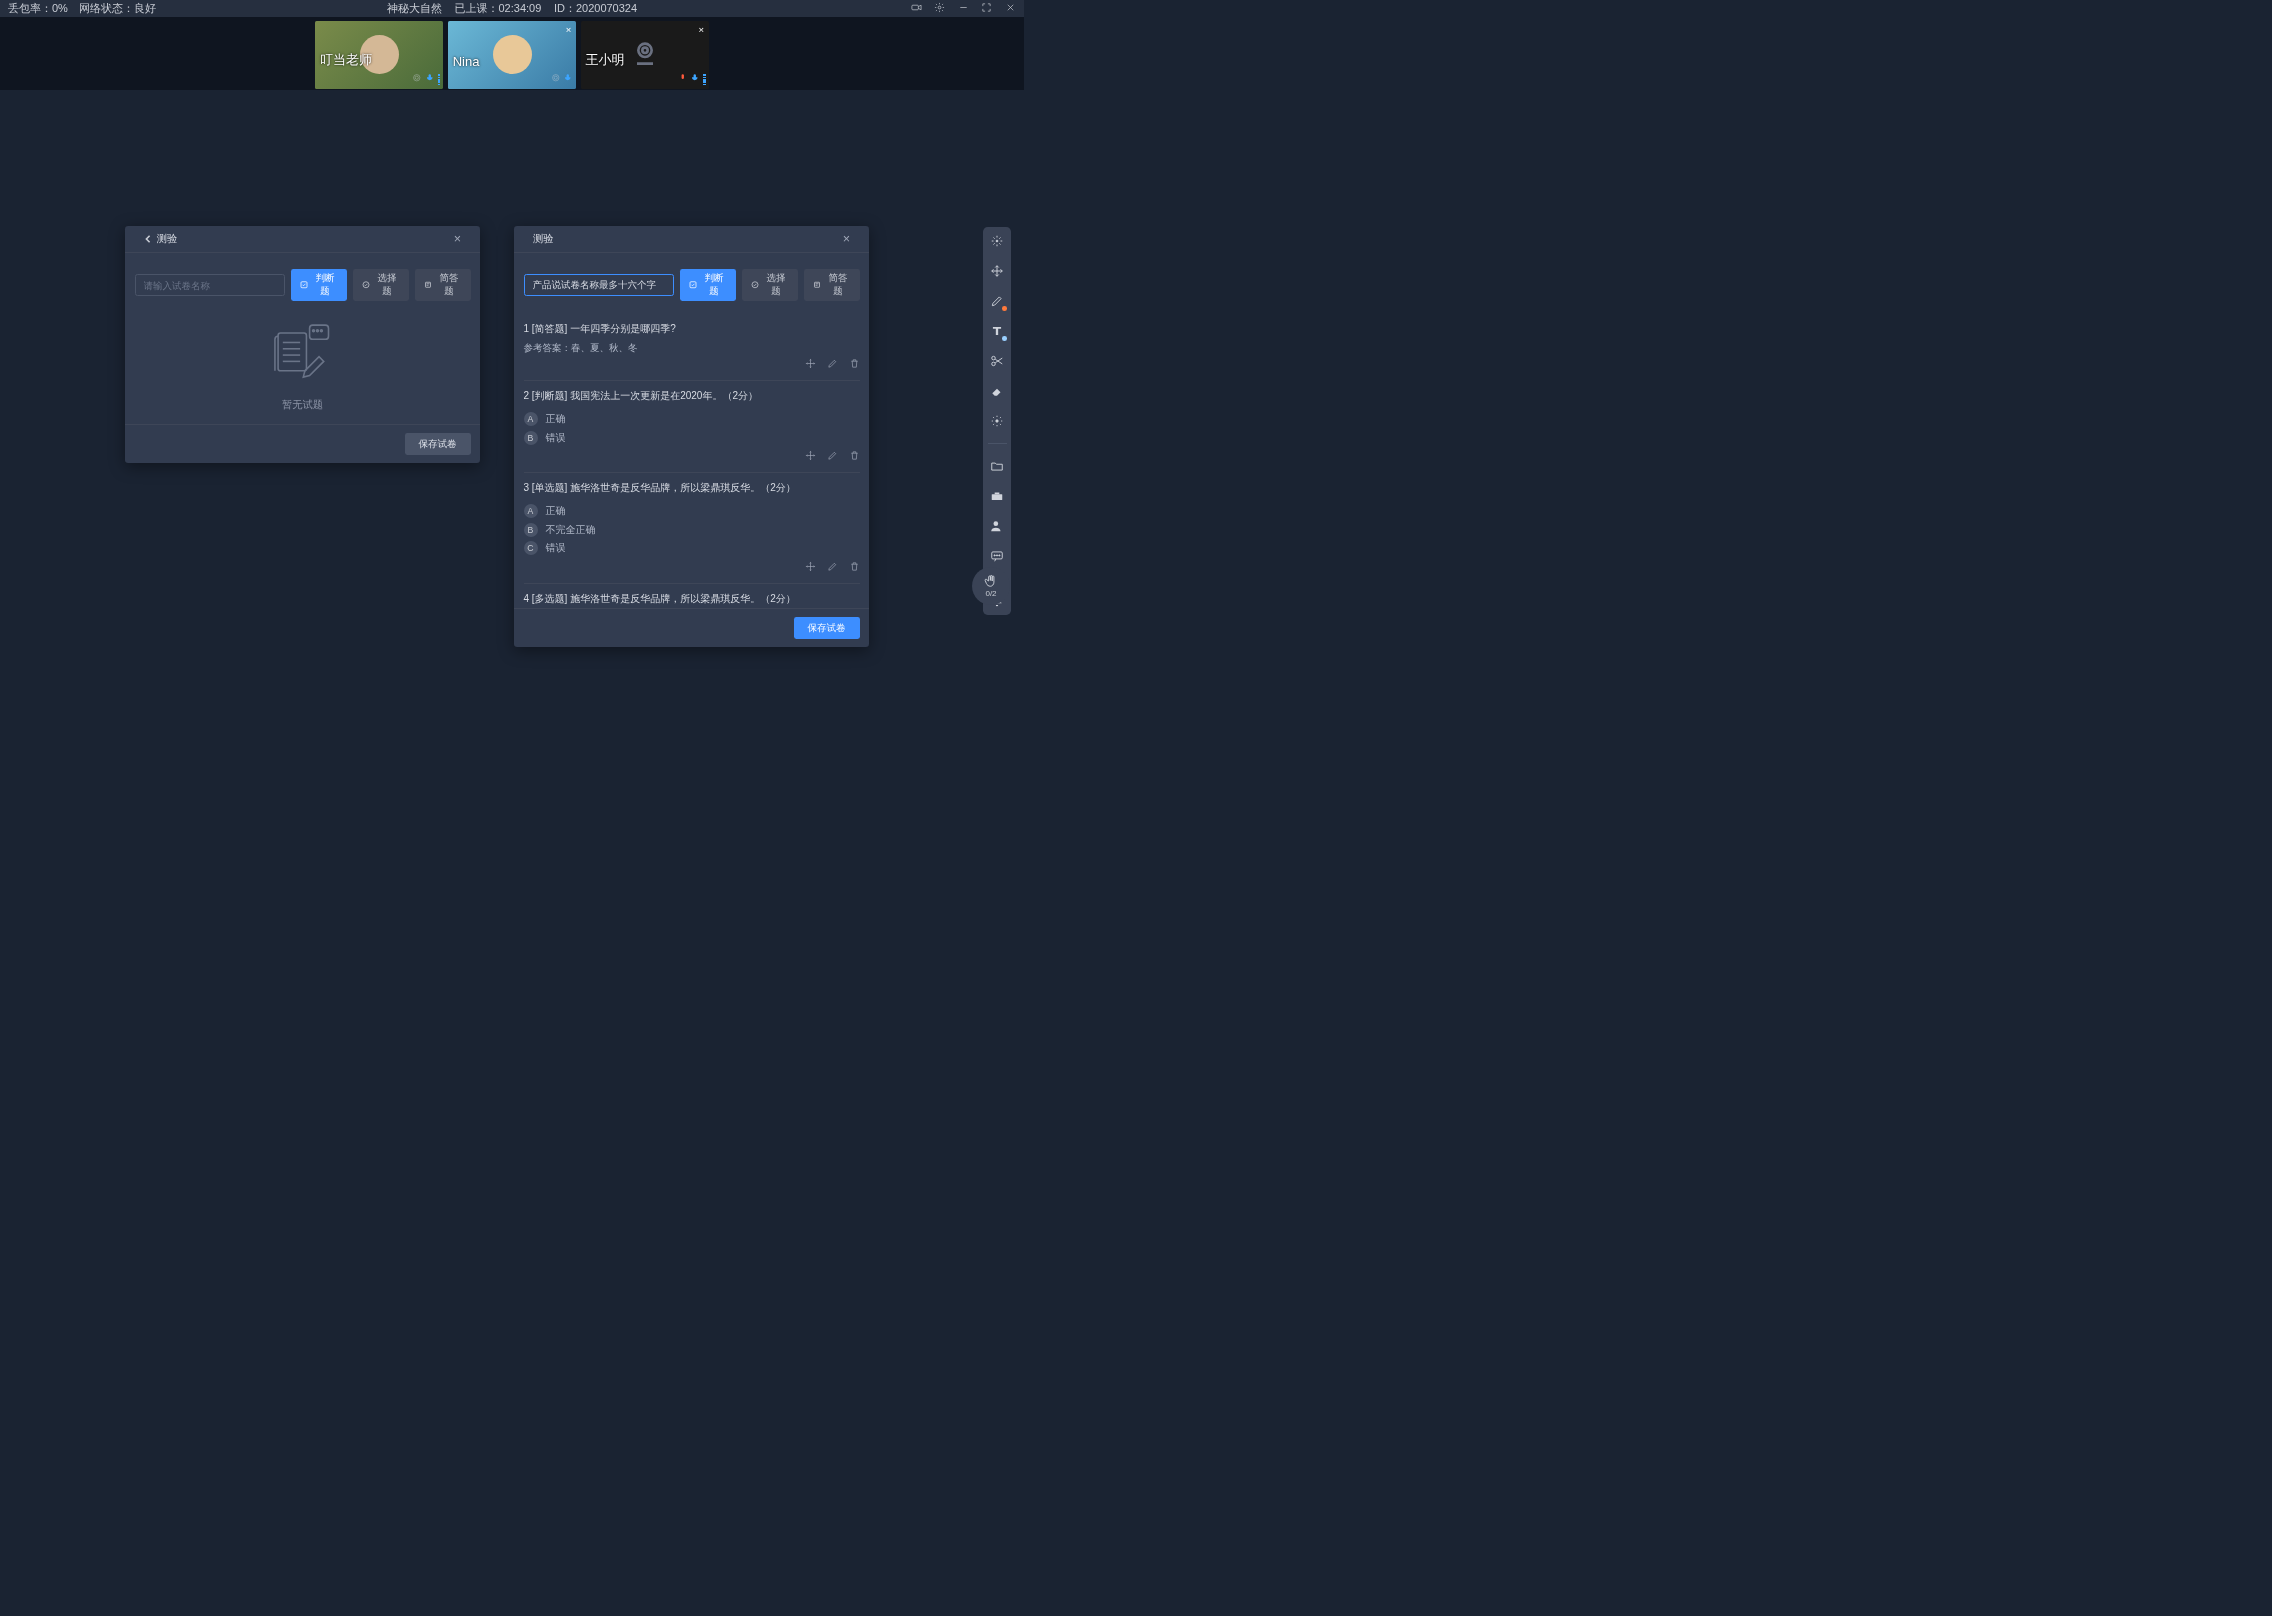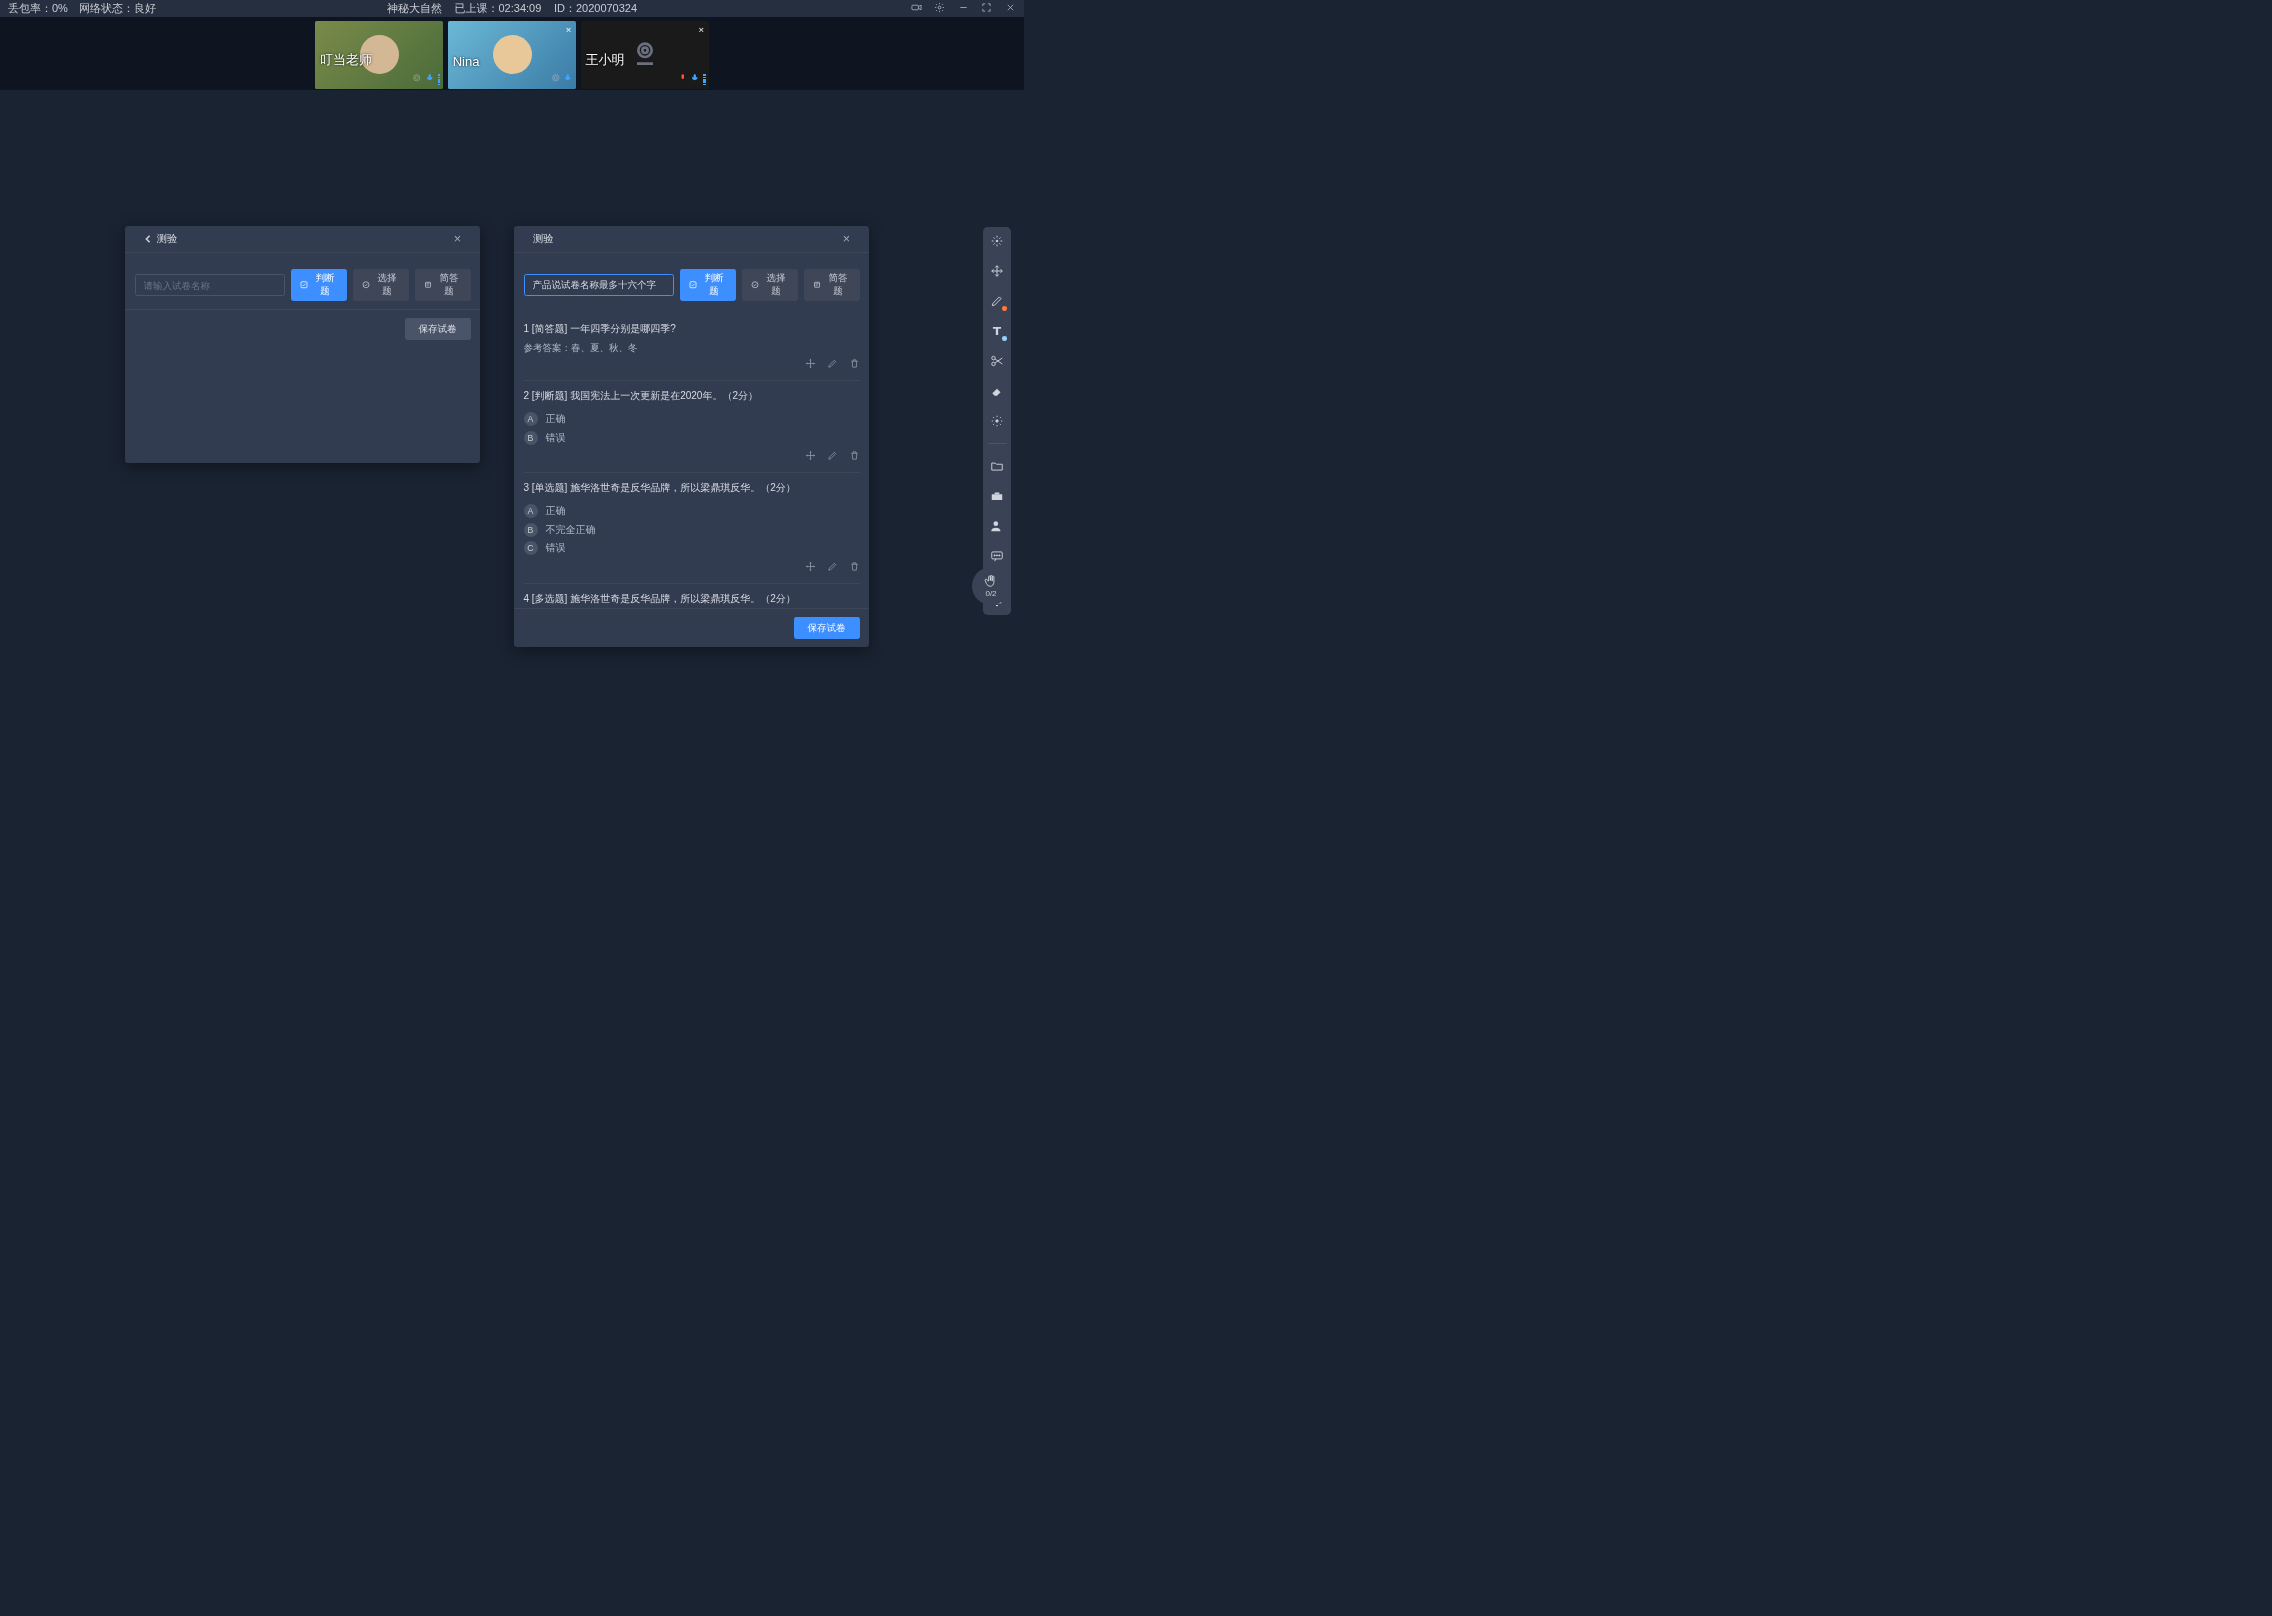--- a/index.html
+++ b/index.html
@@ -208,20 +208,38 @@
       </button>
     <button class="tbtn">
         <svg viewBox="0 0 16 16">
           <rect x="3" y="3" width="10" height="10" rx="1"></rect>
           <line x1="5" y1="6" x2="11" y2="6"></line>
           <line x1="5" y1="9" x2="9" y2="9"></line>
         </svg>
         <span>简答题</span>
       </button>
   </div>
+  <div class="empty-state">
+    <div class="illus">
+      <svg viewBox="0 0 90 80">
+          <rect x="14" y="14" width="36" height="48" rx="3"></rect>
+          <path d="M14 18c-4 0-4 4-4 4v40"></path>
+          <line x1="20" y1="26" x2="42" y2="26"></line>
+          <line x1="20" y1="34" x2="42" y2="34"></line>
+          <line x1="20" y1="42" x2="42" y2="42"></line>
+          <line x1="20" y1="50" x2="42" y2="50"></line>
+          <rect x="54" y="4" width="24" height="18" rx="4"></rect>
+          <circle cx="59" cy="11" r="1.2"></circle>
+          <circle cx="64" cy="11" r="1.2"></circle>
+          <circle cx="69" cy="11" r="1.2"></circle>
+          <path d="M48 62l18-18 6 6-18 18-8 2z"></path>
+        </svg>
+    </div>
+    <span>暂无试题</span>
+  </div>
   <div class="panel-footer">
     <button class="save-btn">保存试卷</button>
   </div>
 </div>
 
 <div class="panel panel-right">
   <div class="panel-hdr">
     <span>测验</span>
     <span class="close">×</span>
   </div>

